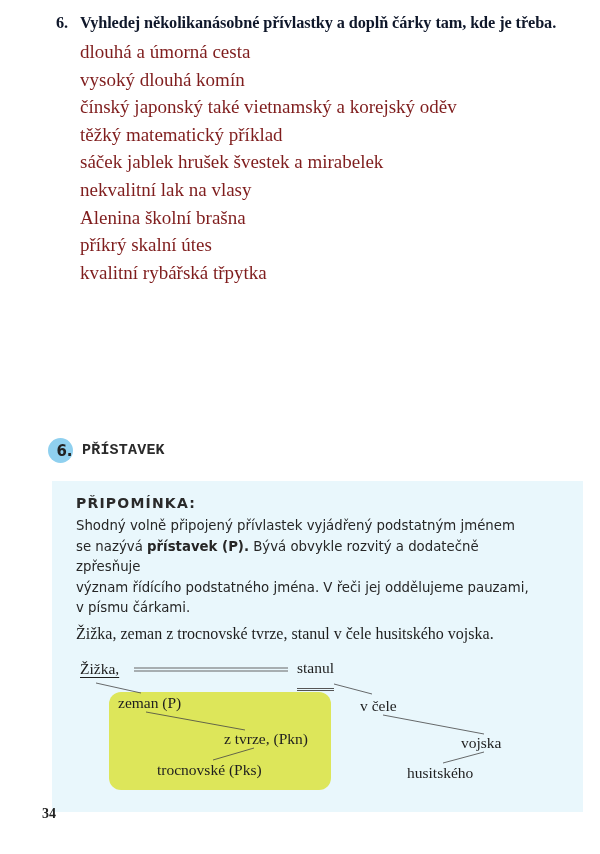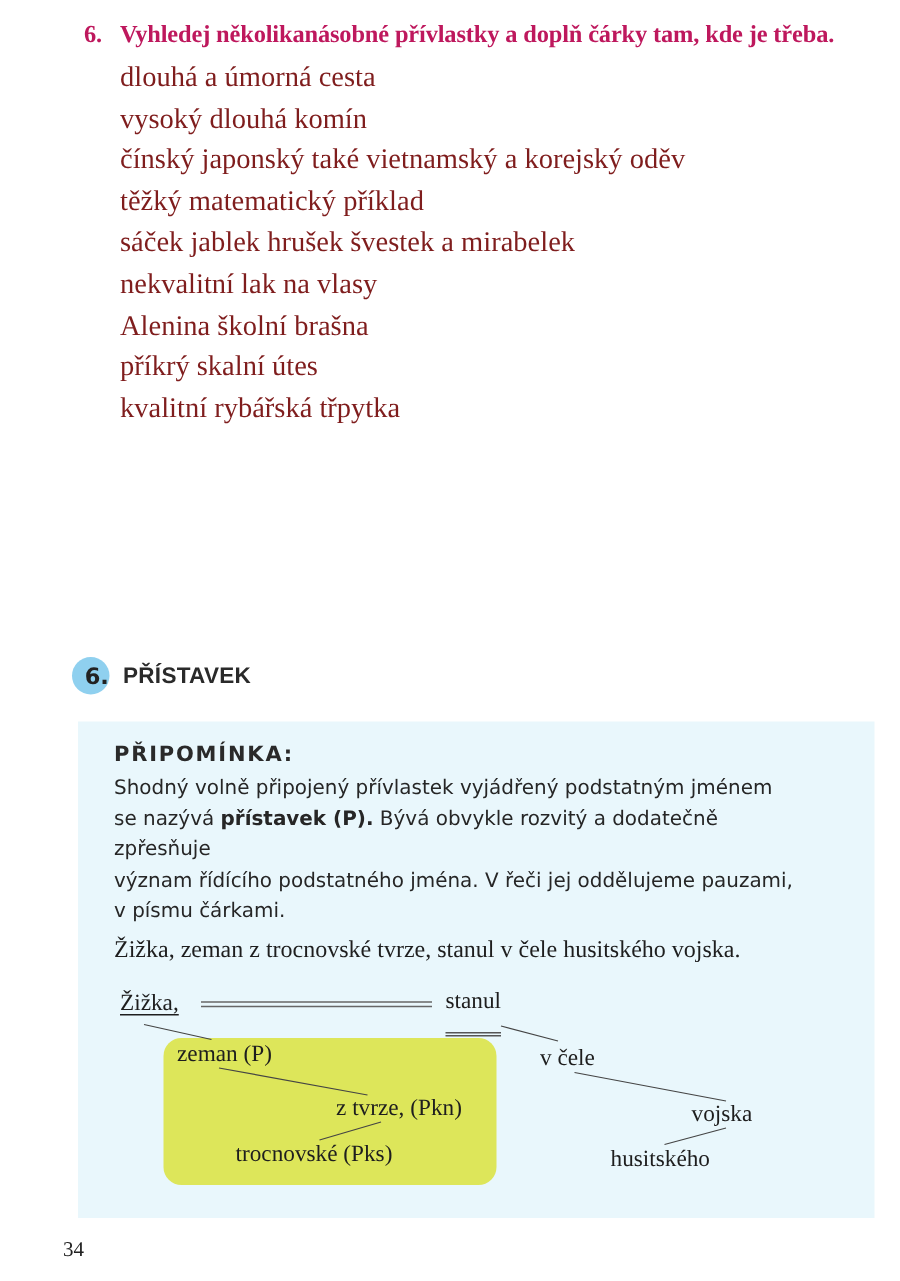--- a/index.html
+++ b/index.html
@@ -3,39 +3,39 @@
   <meta charset="utf-8">
   <style>
     * { margin: 0; padding: 0; box-sizing: border-box; }
     html, body { width: 600px; height: 854px; background: #ffffff; overflow: hidden; }
     body { position: relative; font-family: "DejaVu Serif", "Liberation Serif", serif; color: #1e1e1e; }
 
     .exercise { position: absolute; left: 0; top: 0; width: 600px; }
     .ex-title {
       position: absolute; left: 56px; top: 13px; width: 540px;
       font-family: "Liberation Serif", serif; font-weight: bold;
-      font-size: 16.3px; letter-spacing: -0.1px; white-space: nowrap; color: #be185d;
+      font-size: 16.3px; letter-spacing: -0.1px; white-space: nowrap; color: #0f172a;
     }
     .ex-title .num { display: inline-block; width: 24px; }
     .ex-list { position: absolute; left: 80px; top: 38px; list-style: none; }
     .ex-list li {
       font-family: "Liberation Serif", serif; font-size: 19px; height: 27.6px;
       line-height: 27.6px; white-space: nowrap; color: #7f1d1d;
     }
 
     .section-head { position: absolute; left: 48px; top: 438px; display: flex; align-items: center; }
     .section-num {
       width: 25px; height: 25px; border-radius: 50%; background: #8fd0ef;
       display: flex; align-items: center; justify-content: center;
       font-family: "DejaVu Sans", sans-serif; font-weight: bold; font-size: 15px; color: #222;
       position: relative;
     }
     .section-num span { position: relative; left: 4px; }
     .section-title {
-      margin-left: 9px; font-family: Liberation Sans, sans-serif; font-weight: bold;
+      margin-left: 9px; font-family: Liberation Mono, monospace; font-weight: bold;
       font-size: 15px; color: #2a2a2a; letter-spacing: 0.2px;
     }
 
     .reminder-box {
       position: absolute; left: 52px; top: 481px; width: 531px; height: 331px;
       background: #e9f7fc;
     }
     .rem-label {
       position: absolute; left: 76px; top: 495px;
       font-family: "DejaVu Sans", sans-serif; font-weight: bold; font-size: 14px;
@@ -55,22 +55,22 @@
     .highlight-box {
       position: absolute; left: 109px; top: 692px; width: 222px; height: 98px;
       background: #dde65a; border-radius: 12px;
     }
 
     .diag { position: absolute; font-family: "Liberation Serif", serif; font-size: 15.5px; white-space: nowrap; color: #1e1e1e; }
     .underline-single { text-decoration: underline; text-underline-offset: 3px; }
     .stanul-wrap { border-bottom: 3px double #555; padding-bottom: 12px; line-height: 16px; display: inline-block; }
 
     .page-num {
-      position: absolute; left: 42px; top: 826px;
-      font-family: "Liberation Serif", serif; font-size: 14px; color: #222;
+      position: absolute; left: 42px; top: 806px;
+      font-family: "Liberation Serif", serif; font-size: 14px; color: #222; font-weight: bold;
     }
     svg.lines { position: absolute; left: 0; top: 0; width: 600px; height: 854px; pointer-events: none; }
   </style>
 </head>
 <body>
 
 <div class="exercise">
   <div class="ex-title">
     <span class="num">6.</span><span>Vyhledej několikanásobné přívlastky a doplň čárky tam, kde je třeba.</span>
   </div>

